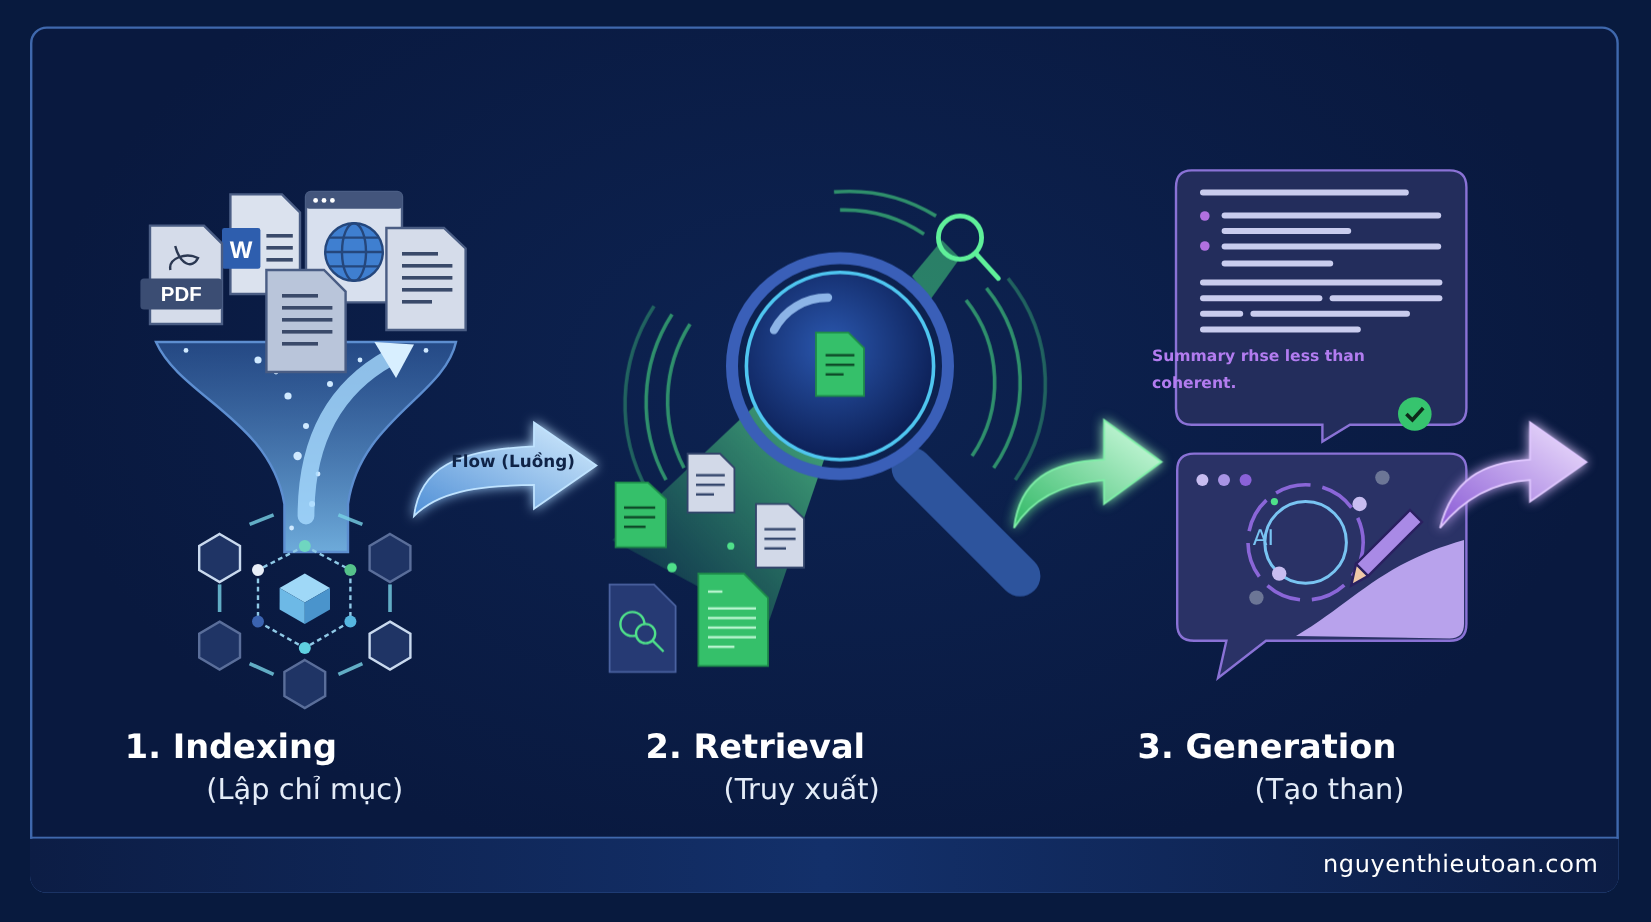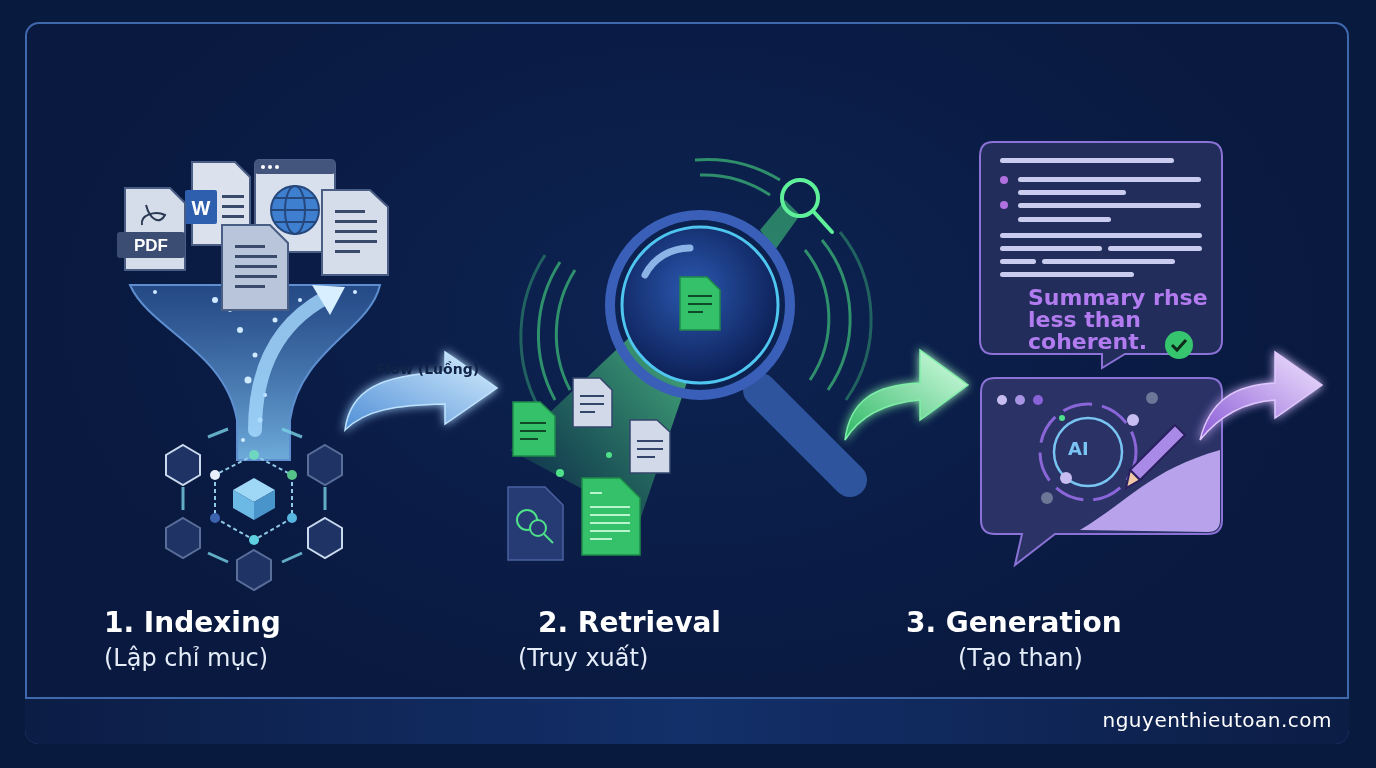--- a/index.html
+++ b/index.html
@@ -23,33 +23,33 @@
     .footer-text {
       position: absolute; right: 44px; top: 708px;
       color: #ffffff; font-size: 20px; letter-spacing: 0.5px;
     }
     .stage-title {
       position: absolute; color: #ffffff; font-weight: bold; font-size: 28px;
       width: 300px;
     }
     .stage-sub {
       position: absolute; color: #e4ecf8; font-size: 24px;
-      width: 300px;
+      text-align: center; width: 300px;
     }
     svg { position: absolute; left: 0; top: 0; }
     .flow-label {
-      position: absolute; left: 376px; top: 361px; font-size: 14px; font-weight: bold;
+      position: absolute; left: 376px; top: 377px; font-size: 14px; font-weight: bold;
       color: #0f2347;
     }
     .summary-text {
-      position: absolute; left: 1028px; top: 287px; width: 210px;
-      color: #b27cf0; font-size: 22px; font-weight: bold; line-height: 22px;
+      position: absolute; left: 960px; top: 287px; width: 210px;
+      color: #b27cf0; font-size: 13px; font-weight: bold; line-height: 22px;
     }
     .ai-text {
-      position: absolute; left: 1068px; top: 438px; color: #79c4f2; font-size: 18px; font-weight: bold;
+      position: absolute; left: 1044px; top: 438px; color: #79c4f2; font-size: 18px; font-weight: normal;
     }
   </style>
 </head>
 <body>
 
 <div class="frame"></div>
 <div class="footer-bar"></div>
 <div class="footer-text">nguyenthieutoan.com</div>
 
 <svg width="1376" height="768" viewBox="0 0 1376 768">
@@ -327,14 +327,14 @@
 <div class="flow-label">Flow (Luồng)</div>
 <div class="summary-text">Summary rhse less than coherent.</div>
 <div class="ai-text">AI</div>
 
 <div class="stage-title" style="left:104px; top:606px;">1. Indexing</div>
 <div class="stage-sub" style="left:104px; top:644px;">(Lập chỉ mục)</div>
 
 <div class="stage-title" style="left:538px; top:606px;">2. Retrieval</div>
 <div class="stage-sub" style="left:518px; top:644px;">(Truy xuất)</div>
 
-<div class="stage-title" style="left:906px; top:606px;">3. Generation</div>
+<div class="stage-title" style="left:948px; top:606px;">3. Generation</div>
 <div class="stage-sub" style="left:958px; top:644px;">(Tạo than)</div>
 
 </body></html>

